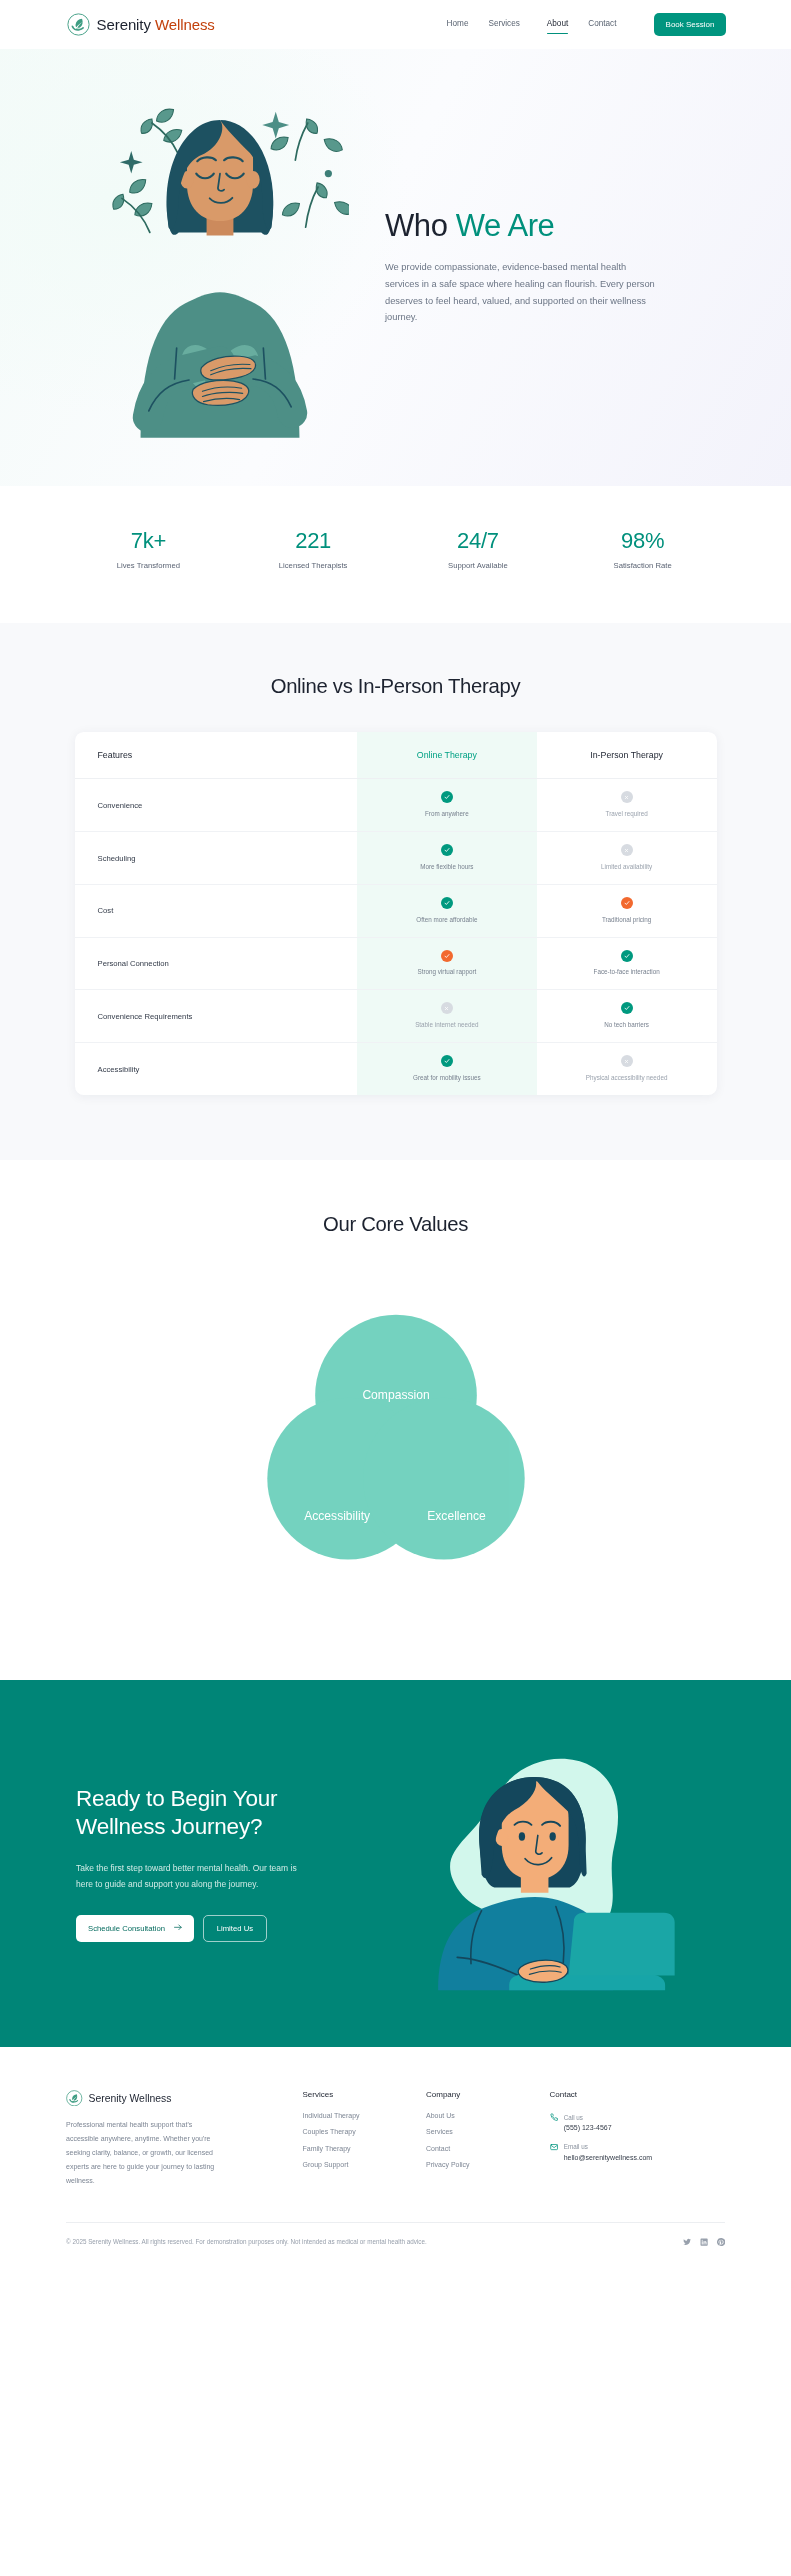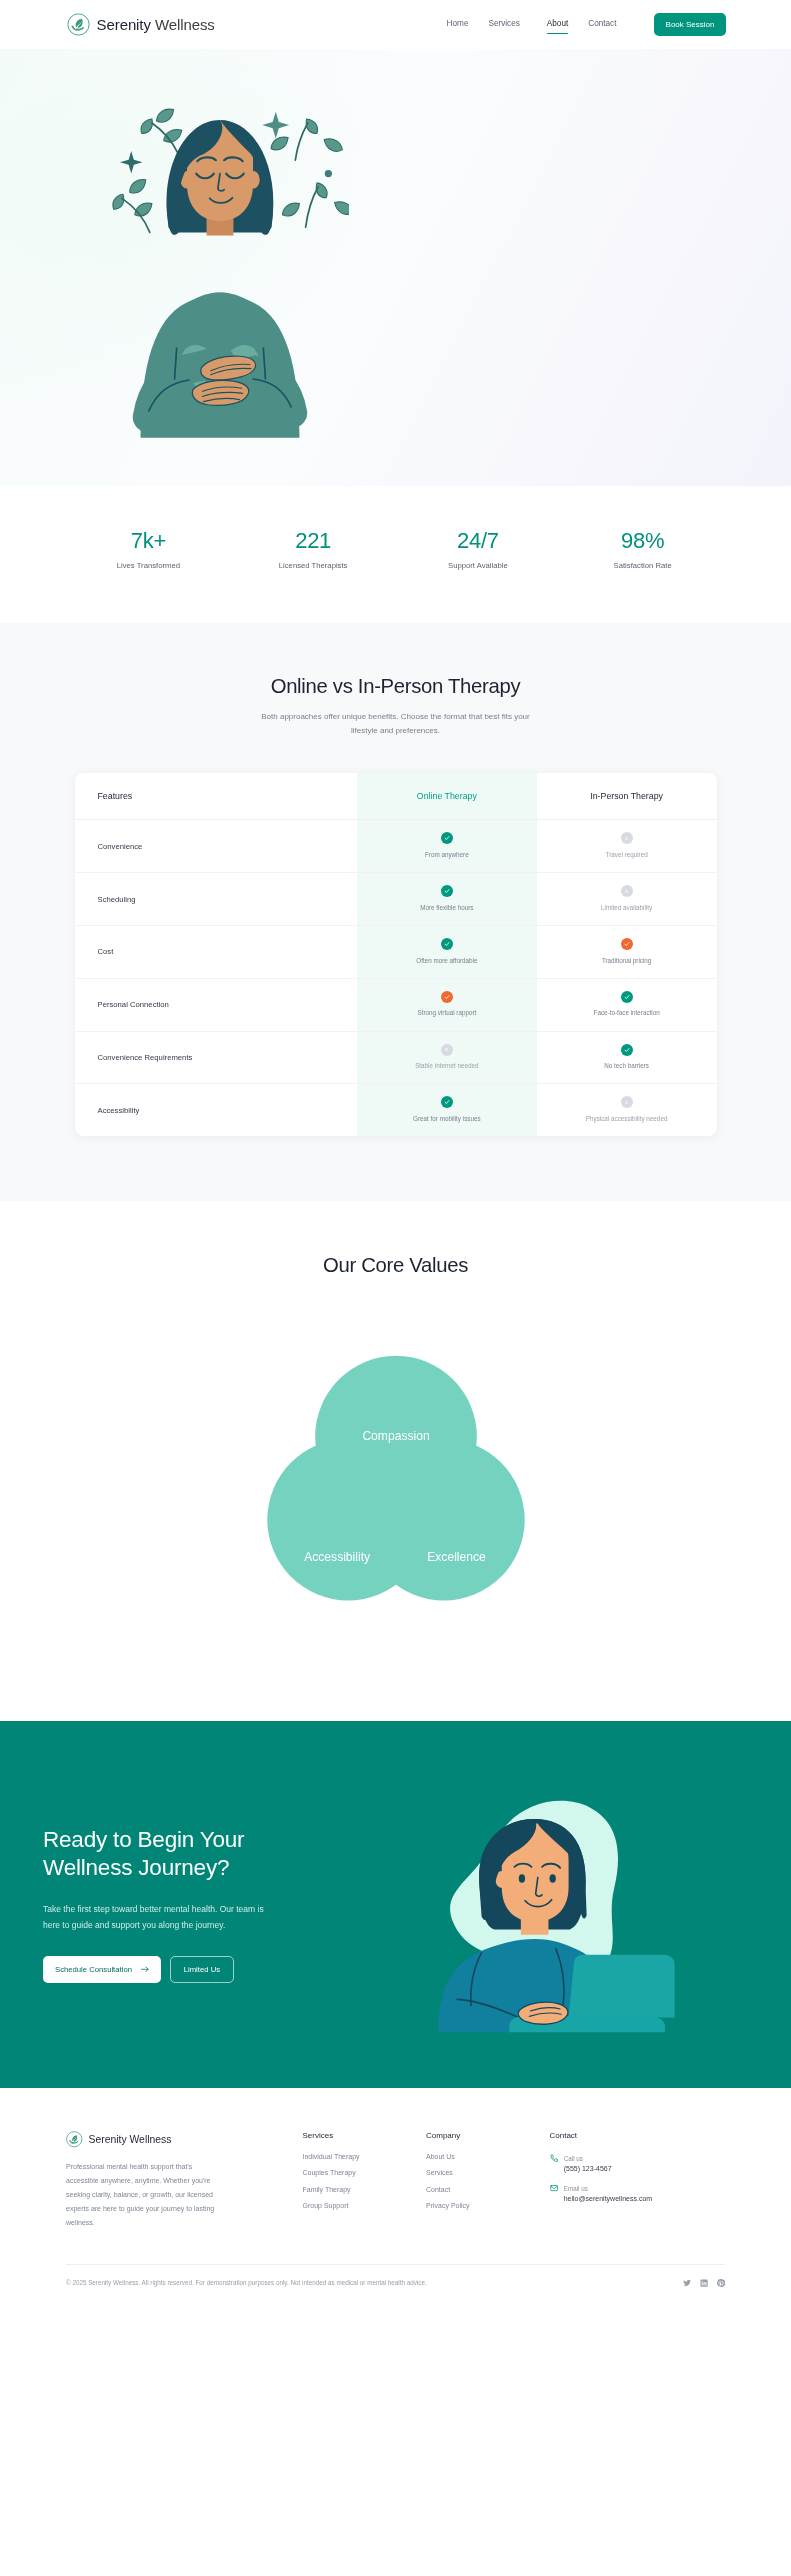--- a/index.html
+++ b/index.html
@@ -23,21 +23,21 @@
     z-index: 20;
   }
   .brand { display: flex; align-items: center; gap: 6.6px; }
   .brand-mark { width: 23px; height: 23px; flex: 0 0 23px; }
   .brand-text {
     font-size: 15px;
     letter-spacing: -0.1px;
     white-space: nowrap;
   }
   .brand-text .b1 { color: #1d2330; font-weight: 400; }
-  .brand-text .b2 { color: #404040; font-weight: 400; }
+  .brand-text .b2 { color: #c2410c; font-weight: 400; }
   .nav-spacer { flex: 1; }
   .nav-links { display: flex; align-items: center; gap: 20px; }
   .nav-link {
     font-size: 8.2px;
     color: #5a6472;
     text-decoration: none;
     padding-bottom: 2.2px;
     position: relative;
     cursor: pointer;
   }
@@ -195,21 +195,21 @@
   .cell-text { font-size: 6.3px; color: #78818f; line-height: 1.3; }
   .cell-text.muted { color: #9aa2ad; }
 
   
   .values { background: #ffffff; padding: 53px 0 60px; }
   .venn-wrap { margin-top: 32px; display: flex; justify-content: center; }
 
   
   .cta {
     background: #008577;
-    padding: 0 43px;
+    padding: 0 76px;
     height: 367px;
     display: flex;
     align-items: center;
   }
   .cta-copy { width: 308px; flex: 0 0 308px; }
   .cta-title {
     font-size: 22.5px;
     font-weight: 400;
     color: #ffffff;
     line-height: 1.24;
@@ -390,20 +390,24 @@
         <path d="M214 524 C228 508 258 500 288 502 C312 504 322 512 318 524 C312 540 276 548 244 548 C224 548 208 540 214 524z" fill="#d99a69" stroke="#1d5161" stroke-width="2.4"></path>
         <path d="M232 530 C254 520 282 516 308 518" stroke="#1d5161" stroke-width="2.2" fill="none" stroke-linecap="round"></path>
         <path d="M232 538 C254 528 284 524 310 526" stroke="#1d5161" stroke-width="2.2" fill="none" stroke-linecap="round"></path>
 
         <path d="M198 566 C212 552 244 546 276 550 C300 554 310 564 304 576 C296 594 258 600 226 596 C204 592 192 580 198 566z" fill="#d99a69" stroke="#1d5161" stroke-width="2.4"></path>
         <path d="M216 570 C238 562 268 560 292 564" stroke="#1d5161" stroke-width="2.2" fill="none" stroke-linecap="round"></path>
         <path d="M216 580 C238 572 270 570 294 574" stroke="#1d5161" stroke-width="2.2" fill="none" stroke-linecap="round"></path>
         <path d="M218 590 C240 584 266 582 288 586" stroke="#1d5161" stroke-width="2.2" fill="none" stroke-linecap="round"></path>
       </svg>
     </div>
+    <div class="hero-copy">
+      <h1 class="hero-title"><span>Who </span><span class="accent">We Are</span></h1>
+      <p class="hero-sub">We provide compassionate, evidence-based mental health services in a safe space where healing can flourish. Every person deserves to feel heard, valued, and supported on their wellness journey.</p>
+    </div>
   </section>
 
   <section class="stats">
     <div class="stat">
       <div class="stat-value">7k+</div>
       <div class="stat-label">Lives Transformed</div>
     </div>
     <div class="stat">
       <div class="stat-value">221</div>
       <div class="stat-label">Licensed Therapists</div>
@@ -414,21 +418,20 @@
     </div>
     <div class="stat">
       <div class="stat-value">98%</div>
       <div class="stat-label">Satisfaction Rate</div>
     </div>
   </section>
 
   <section class="compare">
     <div class="section-head">
       <h2 class="section-title">Online vs In-Person Therapy</h2>
-      <p class="section-sub">Both approaches offer unique benefits. Choose the format that best fits your lifestyle and preferences.</p>
     </div>
 
     <div class="table-wrap">
       <table class="ctable">
         <colgroup>
             <col class="c1">
             <col class="c2">
             <col class="c3">
           </colgroup>
         <thead>

